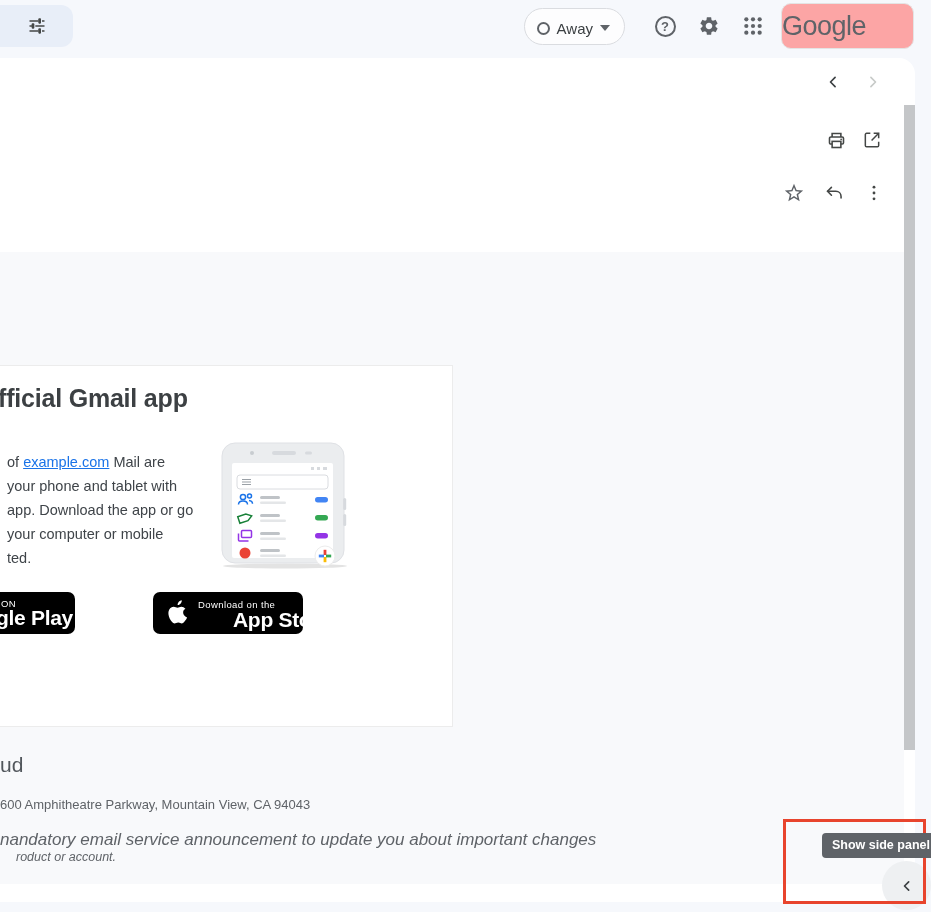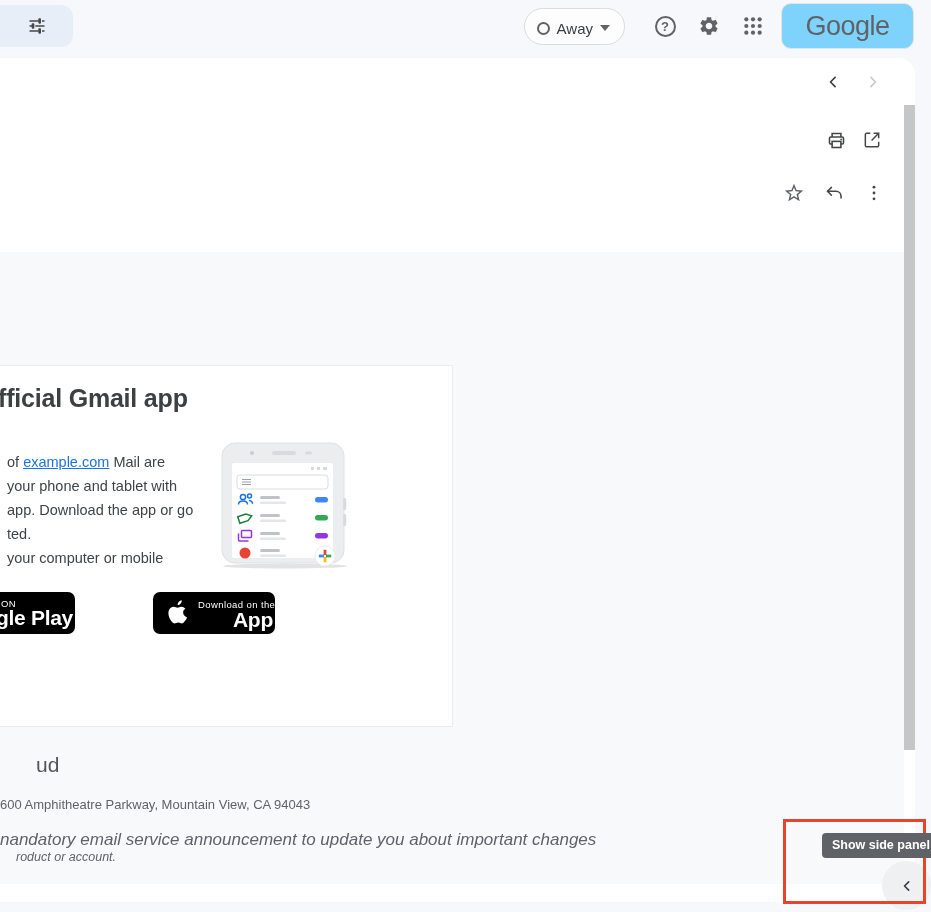--- a/index.html
+++ b/index.html
@@ -12,52 +12,52 @@
     background:#e8eef8; border-radius:0 12px 12px 0; display:flex; align-items:center; justify-content:center; cursor:pointer; }
   .topbar-right { position:absolute; right:17px; top:0; height:52px; display:flex; align-items:center; }
   .chip { display:flex; align-items:center; gap:7px; height:37px; padding:4px 14px 0 12px;
     border:1px solid #dadce0; border-radius:19px; background:#fdfdfe; cursor:pointer; margin-right:18px; }
   .status-circle { width:13px; height:13px; border:2px solid #5f6368; border-radius:50%; }
   .chip-label { font-size:15px; color:#3c4043; }
   .caret { width:0; height:0; border-left:5px solid transparent; border-right:5px solid transparent; border-top:6px solid #5f6368; }
   .iconbtn { background:none; border:none; width:44px; height:44px; display:flex; align-items:center; justify-content:center; cursor:pointer; }
   .help-circle { width:21px; height:21px; border:2px solid #5f6368; border-radius:50%; display:flex; align-items:center; justify-content:center;
     font-size:13px; font-weight:bold; color:#5f6368; }
-  .logo-box { width:133px; height:46px; background:#7dd3fc; border:1px solid #e4e4e4; border-radius:10px;
-    display:flex; align-items:center; justify-content:center; margin-left:6px; cursor:pointer; }
+  .logo-box { width:133px; height:46px; background:#fca5a5; border:1px solid #e4e4e4; border-radius:10px;
+    display:flex; align-items:center; margin-left:6px; cursor:pointer; }
   .logo-box span { font-size:27px; font-weight:500; color:#5f6368; letter-spacing:-0.5px; }
 
   
   .panel { position:absolute; left:0; top:58px; width:915px; height:844px; background:#ffffff; border-top-right-radius:16px; }
   .mailbody { position:absolute; left:0; top:252px; width:904px; height:632px; background:#f8f9fb; }
   .bottom-band { position:absolute; left:0; top:884px; width:915px; height:18px; background:#ffffff; }
 
   .tbtn { position:absolute; background:none; border:none; cursor:pointer; width:28px; height:28px;
     display:flex; align-items:center; justify-content:center; }
   .scroll-thumb { position:absolute; left:904px; top:105px; width:11px; height:645px; background:#c4c6c8; cursor:grab; }
 
   
   .card { position:absolute; left:-300px; top:365px; width:753px; height:362px; background:#ffffff; border:1px solid #ececec; }
   .heading { position:absolute; left:-2px; top:384px; font-size:25px; font-weight:600; color:#3c4043; letter-spacing:-0.2px; }
   .para { position:absolute; left:7px; top:450px; font-size:14.5px; line-height:24px; color:#3f4449; }
   .para a { color:#1a73e8; text-decoration:underline; cursor:pointer; }
   .phone-wrap { position:absolute; left:215px; top:436px; width:132px; height:136px; }
 
   .badge { position:absolute; top:592px; height:42px; background:#000000; border-radius:7px; color:#fff; overflow:hidden; }
   .badge-play { left:-30px; width:105px; }
-  .badge-appstore { left:153px; width:122px; }
+  .badge-appstore { left:153px; width:150px; }
   .badge .toptext { position:absolute; font-size:9.5px; letter-spacing:0.4px; white-space:nowrap; }
   .badge .maintext { position:absolute; font-size:21px; font-weight:bold; white-space:nowrap; letter-spacing:-0.3px; }
   .badge-play .toptext { left:31px; top:6px; }
   .badge-play .maintext { left:26px; top:14px; }
   .badge-appstore .toptext { left:45px; top:7px; }
   .badge-appstore .maintext { left:44px; top:16px;margin-left:36px; }
   .apple { position:absolute; left:15px; top:8px; }
 
-  .brand-frag { position:absolute; left:0; top:753px; font-size:21px; color:#52575c;padding-left:36px; }
+  .brand-frag { position:absolute; left:0; top:753px; font-size:21px; color:#52575c; }
   .address { position:absolute; left:0; top:797px; font-size:13px; color:#5f6368; }
   .disc1 { position:absolute; left:0; top:830px; font-size:17px; font-style:italic; color:#5f6368; }
   .disc2 { position:absolute; left:16px; top:850px; font-size:12.5px; font-style:italic; color:#5f6368; }
 
   
   .annotation { position:absolute; left:783px; top:819px; width:143px; height:85px;
     border:3px solid #e8442d; z-index:40; pointer-events:none; }
   .tooltip { position:absolute; left:822px; top:833px; height:25px; line-height:25px; padding:0 10px;
     background:#5f6368; border-radius:4px; color:#ffffff; font-size:12.5px; font-weight:bold; white-space:nowrap; z-index:45; }
   .side-btn { position:absolute; left:882px; top:861px; width:49px; height:49px; border-radius:50%;
@@ -176,22 +176,22 @@
   <div class="scroll-thumb"></div>
 
   <div class="card"></div>
 
   <h1 class="heading">fficial Gmail app</h1>
 
   <div class="para">
     <div><span>of </span><a>example.com</a><span> Mail are</span></div>
     <div>your phone and tablet with</div>
     <div>app. Download the app or go</div>
+    <div>your computer or mobile</div>
     <div>ted.</div>
-    <div>your computer or mobile</div>
   </div>
 
   <div class="phone-wrap">
     <svg width="132" height="136" viewBox="0 0 132 136">
       <ellipse cx="70" cy="130" rx="62" ry="2.5" fill="#e3e3e3"></ellipse>
       <rect x="7" y="7" width="122" height="120" rx="13" fill="#ebedef" stroke="#dfe1e5"></rect>
       <rect x="128.2" y="62" width="3" height="12" rx="1.5" fill="#d7dade"></rect>
       <rect x="128.2" y="78" width="3" height="12" rx="1.5" fill="#d7dade"></rect>
       <circle cx="37" cy="17" r="2" fill="#c8ccd0"></circle>
       <rect x="57" y="15" width="24" height="4" rx="2" fill="#d7dade"></rect>

